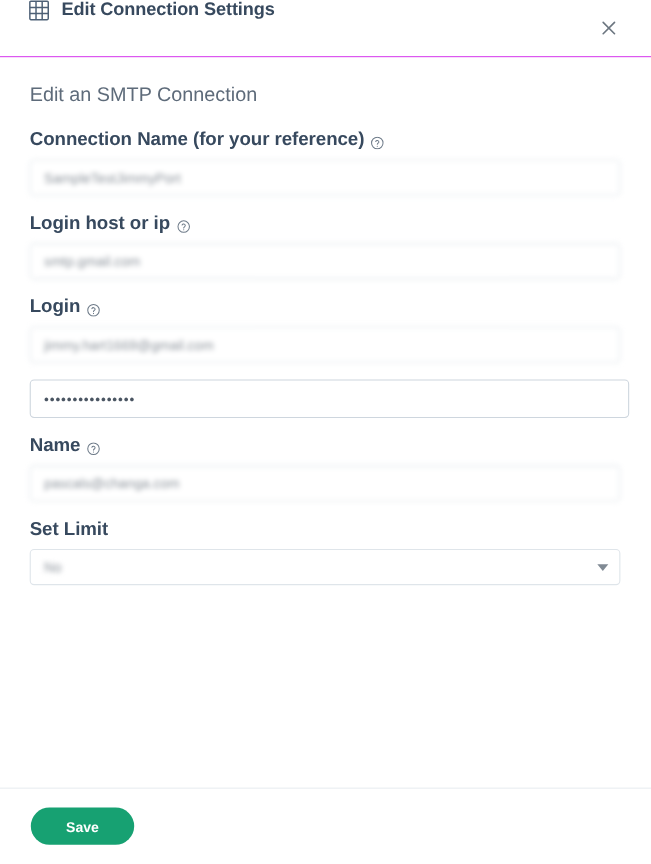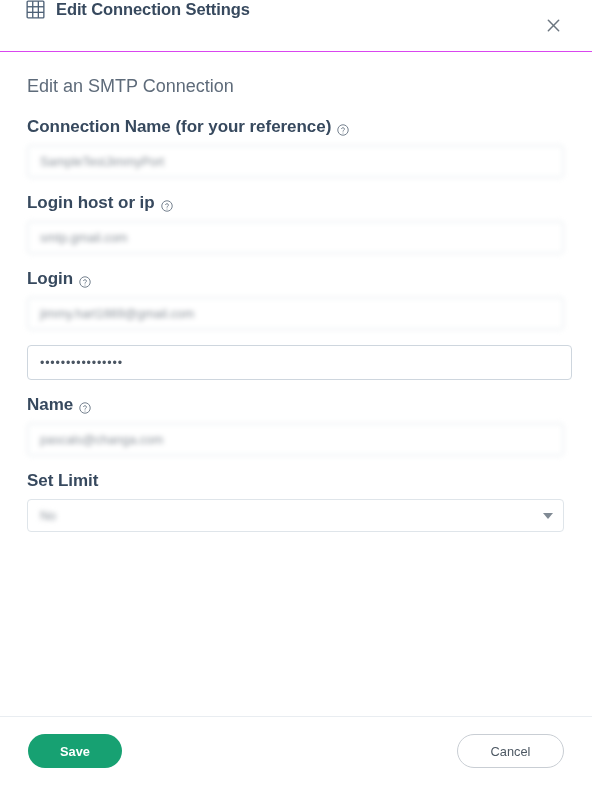--- a/index.html
+++ b/index.html
@@ -290,14 +290,13 @@
         <span class="select-value">No</span>
       </div>
       <span class="select-arrow"></span>
     </div>
   </div>
 
 </div>
 
 <div class="modal-footer">
   <button class="btn btn-save">Save</button>
-  <button class="btn btn-cancel">Cancel</button>
 </div>
 
 </body></html>

